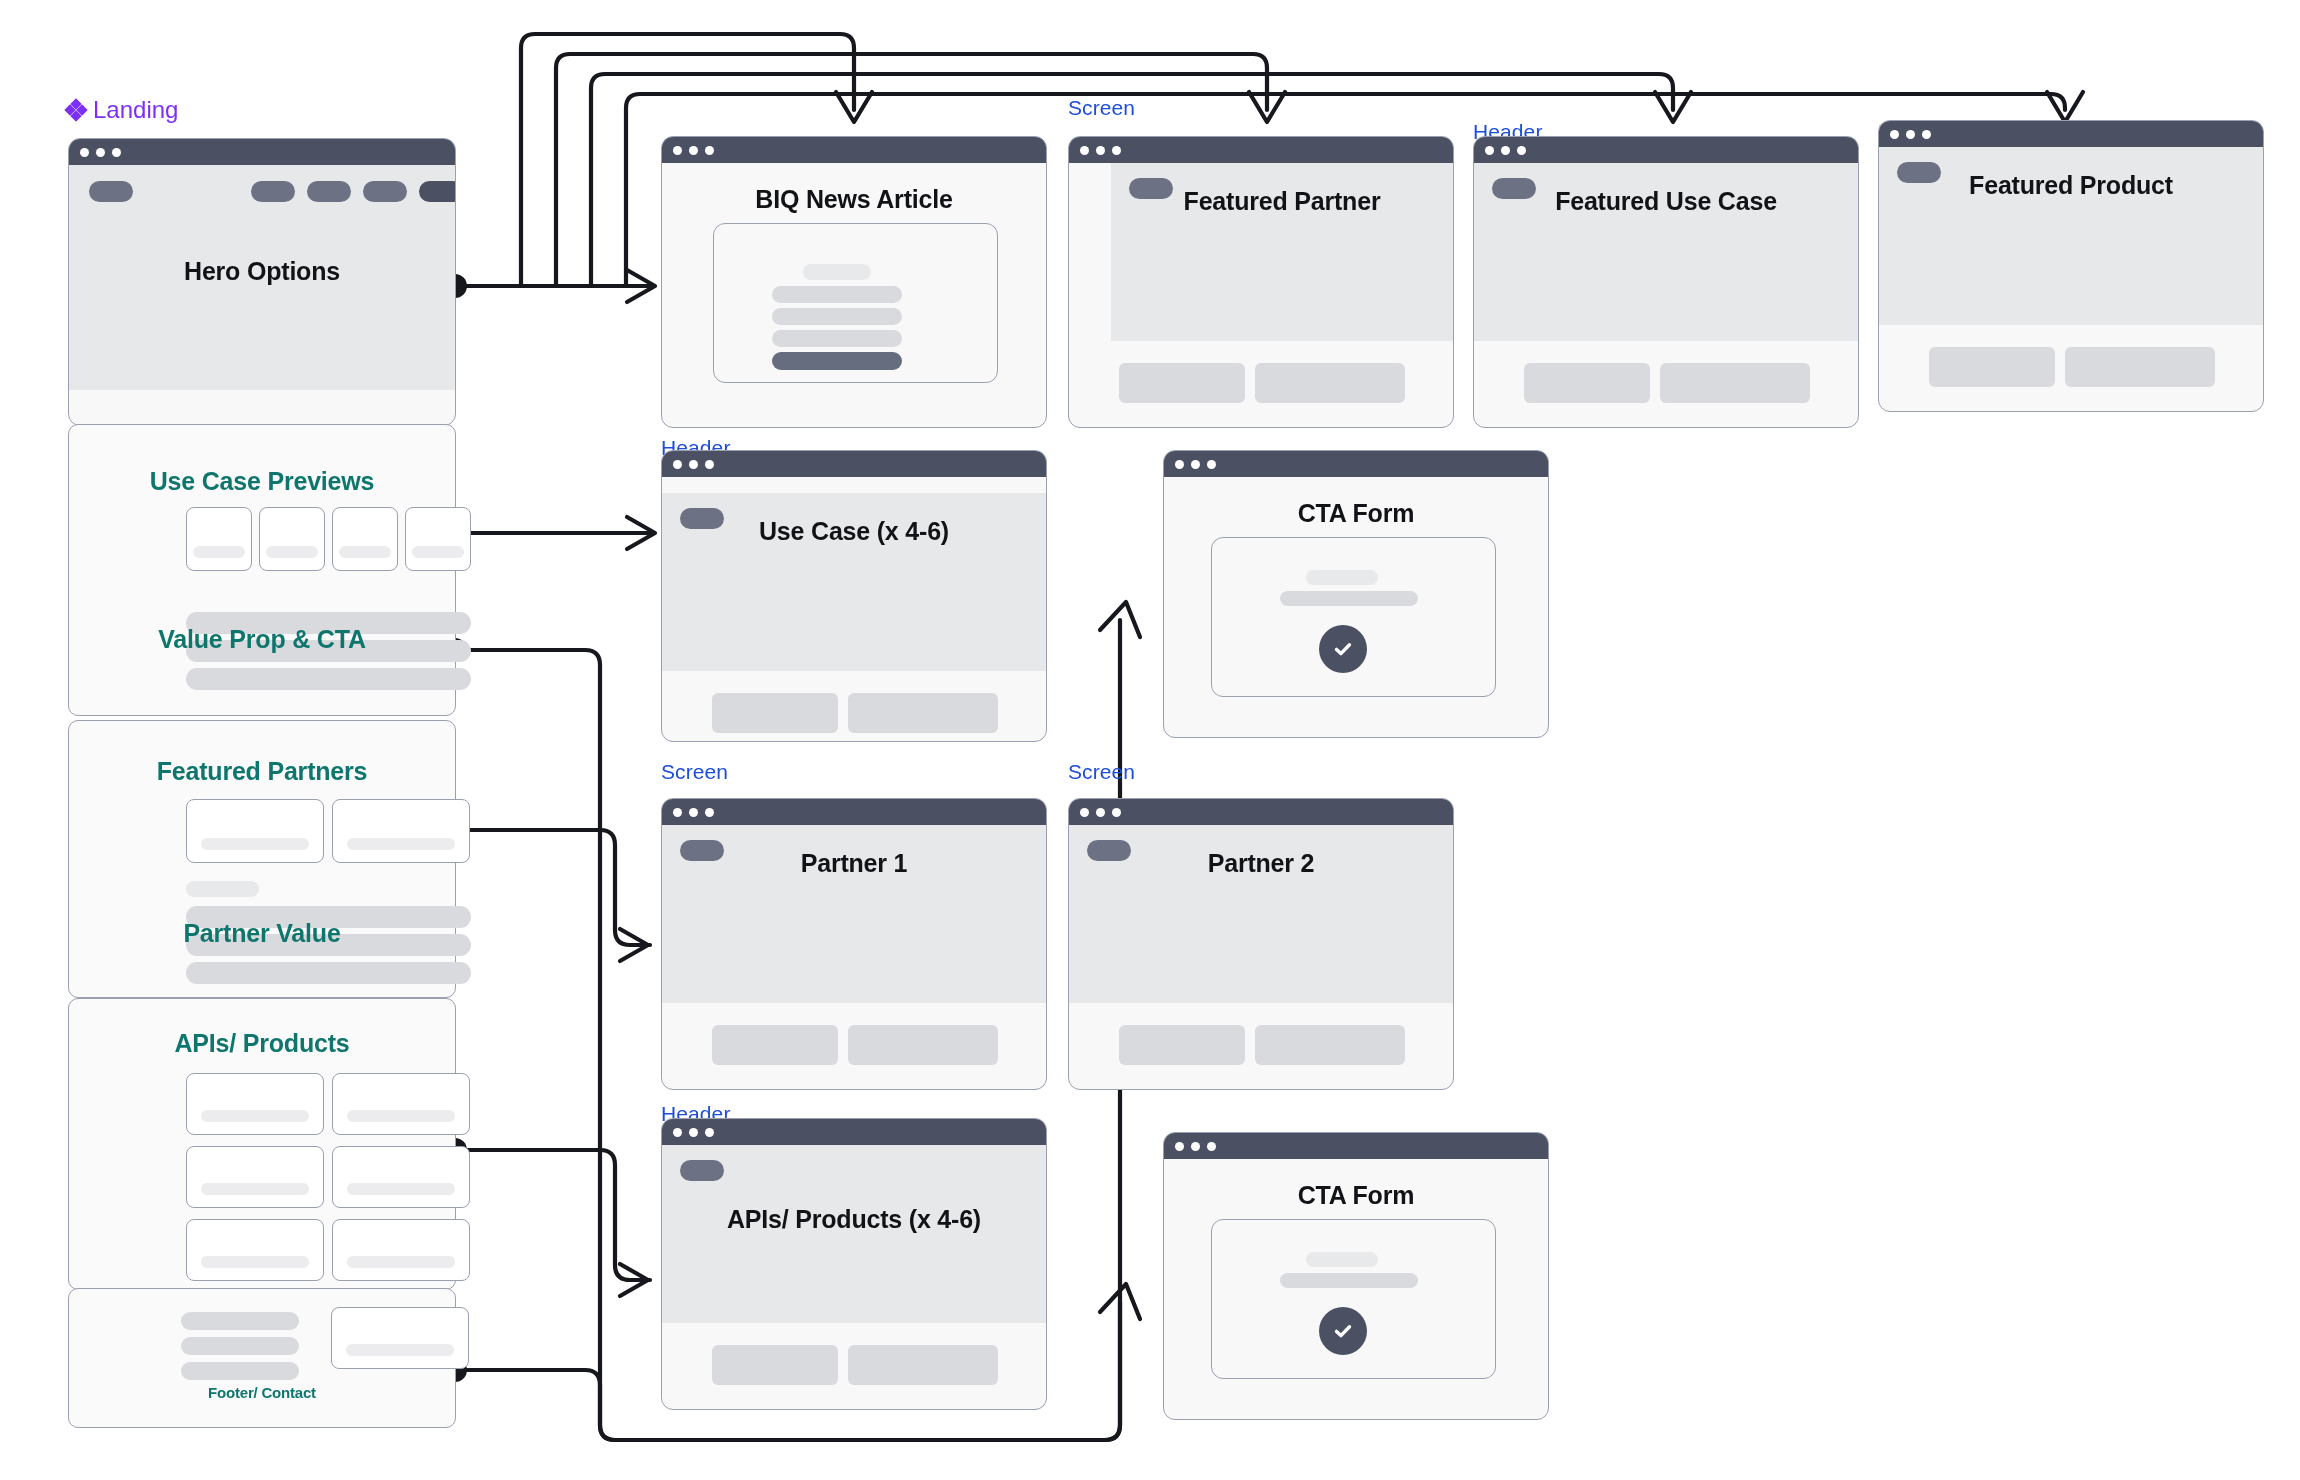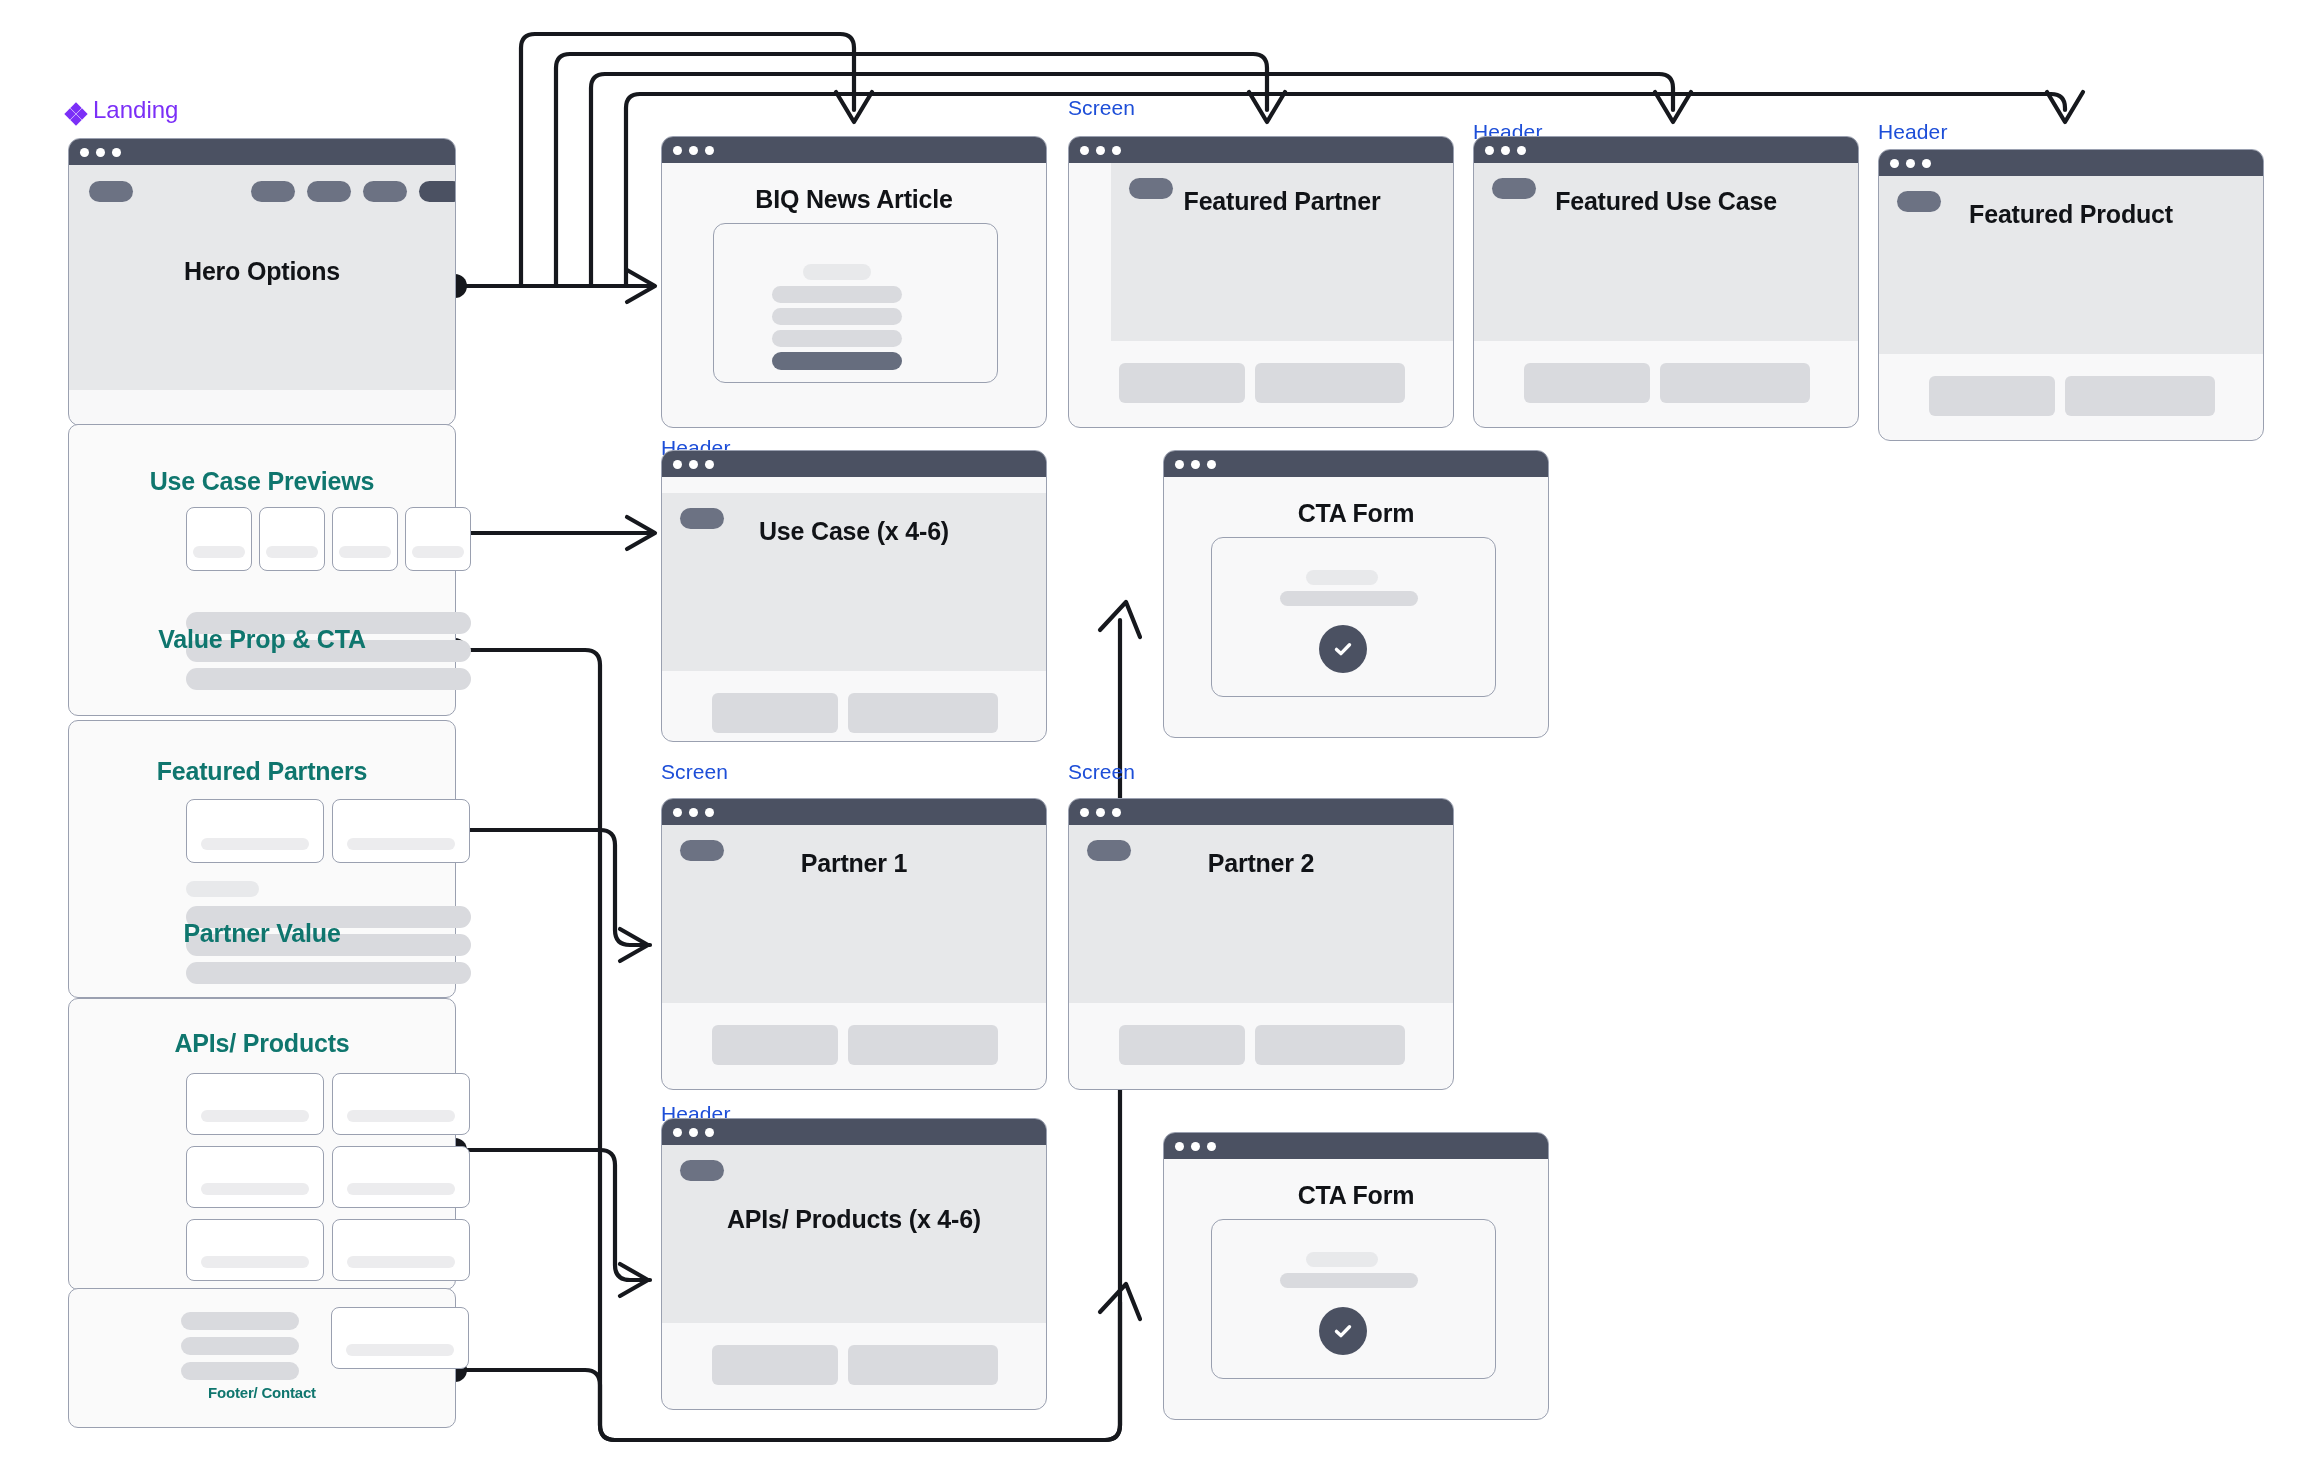--- a/index.html
+++ b/index.html
@@ -22,21 +22,21 @@
     color: #1d4ed8;
     font-family: "Liberation Sans", sans-serif;
     letter-spacing: .1px;
     white-space: nowrap;
   }
 
   
   .frame-title {
     position: absolute;
     display: flex;
-    align-items: flex-end;
+    align-items: center;
     gap: 7px;
     color: #7B2FF7;
     font-size: 24px;
     white-space: nowrap;
   }
   .frame-title .diamond-ico {
     display: inline-block;
     width: 20px; height: 20px;
     position: relative;
   }
@@ -357,21 +357,21 @@
       <div class="win-hero" style="height:178px;">
         <div class="pill" style="left:18px; top:15px; width:44px; height:21px;"></div>
         <div class="win-title" style="top:24px;">Featured Use Case</div>
       </div>
       <div class="btn-ghost" style="left:50px; top:200px; width:126px; height:40px;"></div>
       <div class="btn-ghost" style="left:186px; top:200px; width:150px; height:40px;"></div>
     </div>
   </div>
 
   <div class="node-kind" style="left:1878px; top:120px;">Header</div>
-  <div class="win" style="left:1878px; top:149px; width:386px; height:292px;">
+  <div class="win" style="left:1878px; top:120px; width:386px; height:292px;">
     <div class="win-bar">
       <span></span>
       <span></span>
       <span></span>
     </div>
     <div class="win-body" style="height:266px;">
       <div class="win-hero" style="height:178px;">
         <div class="pill" style="left:18px; top:15px; width:44px; height:21px;"></div>
         <div class="win-title" style="top:24px;">Featured Product</div>
       </div>

